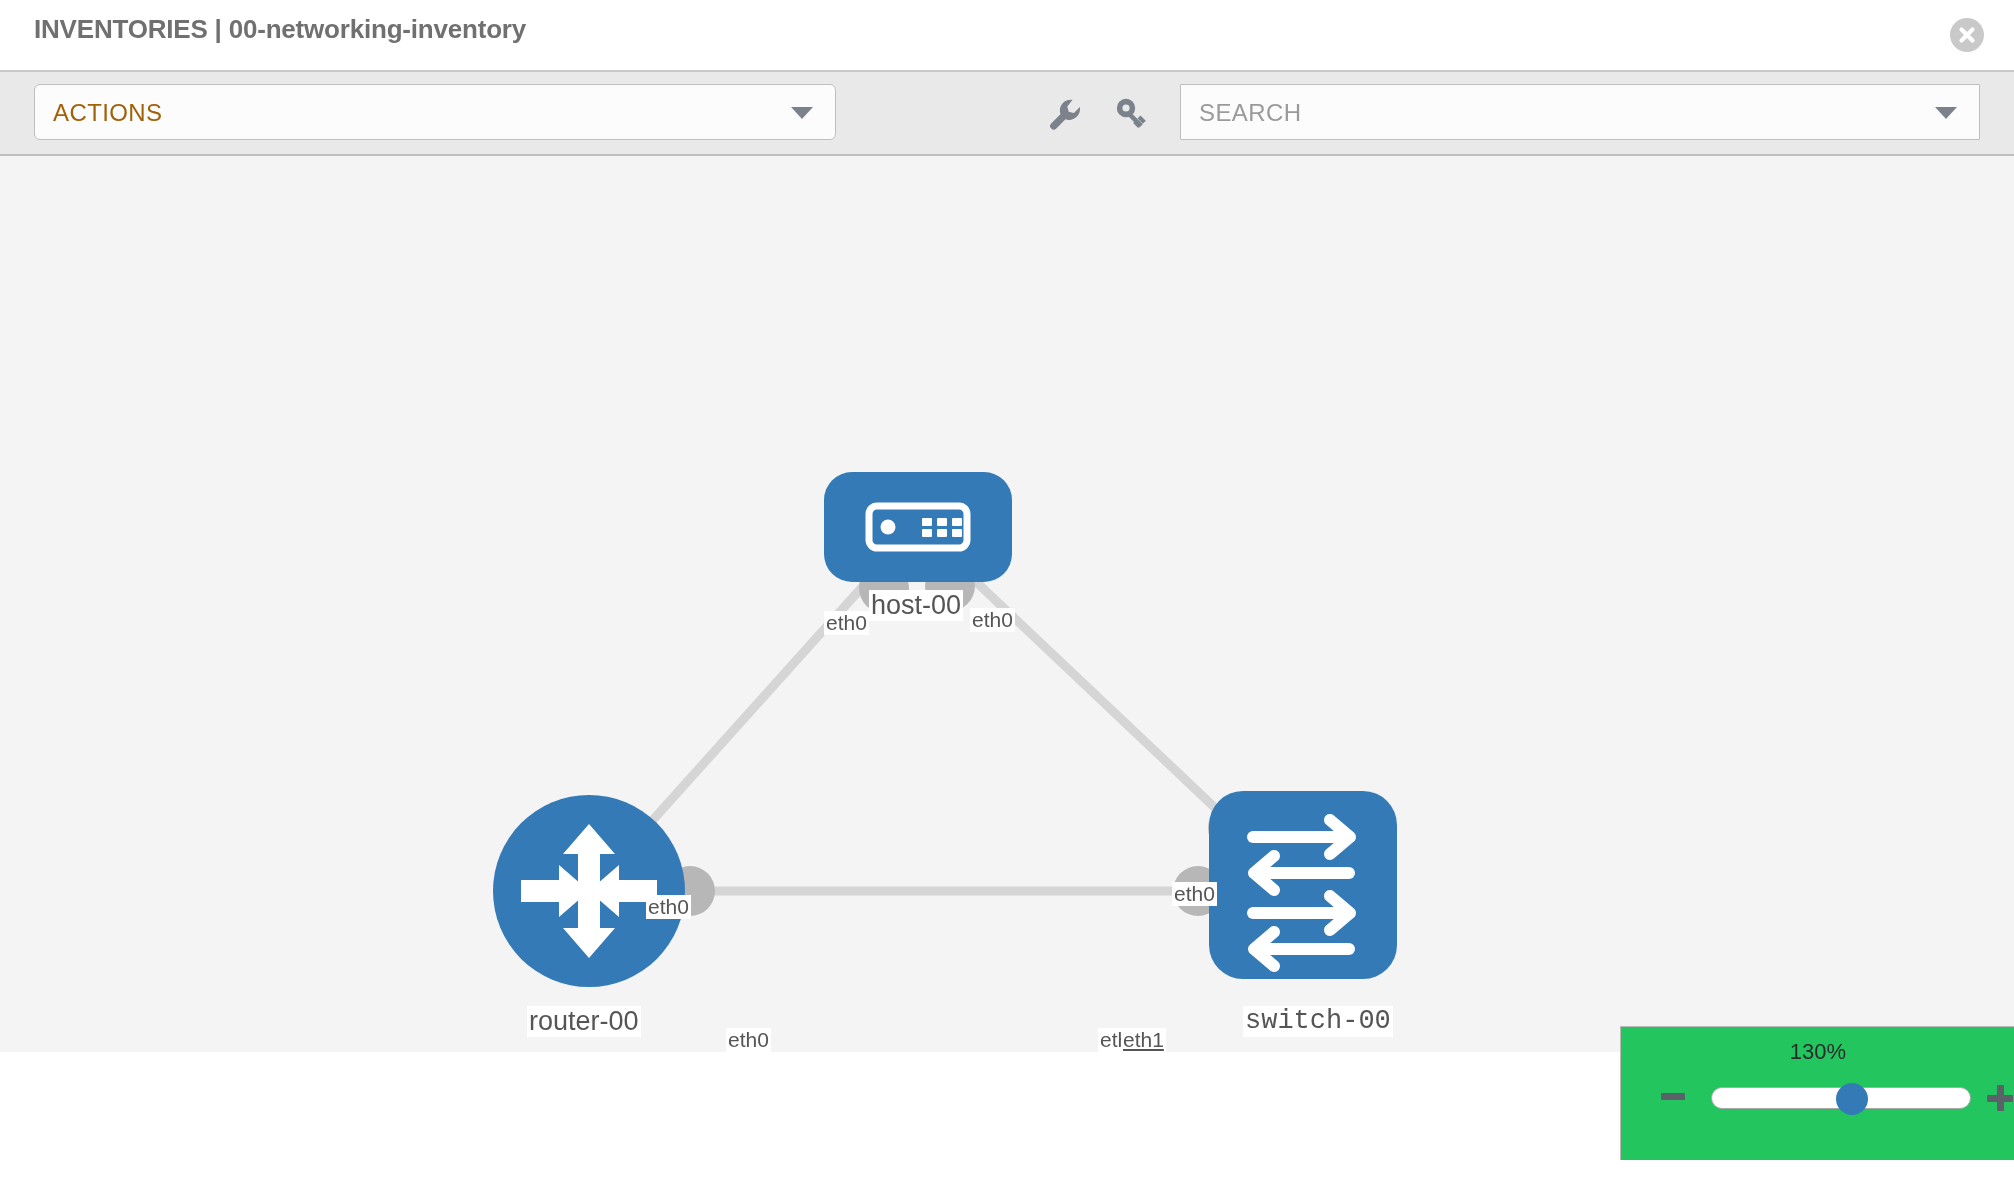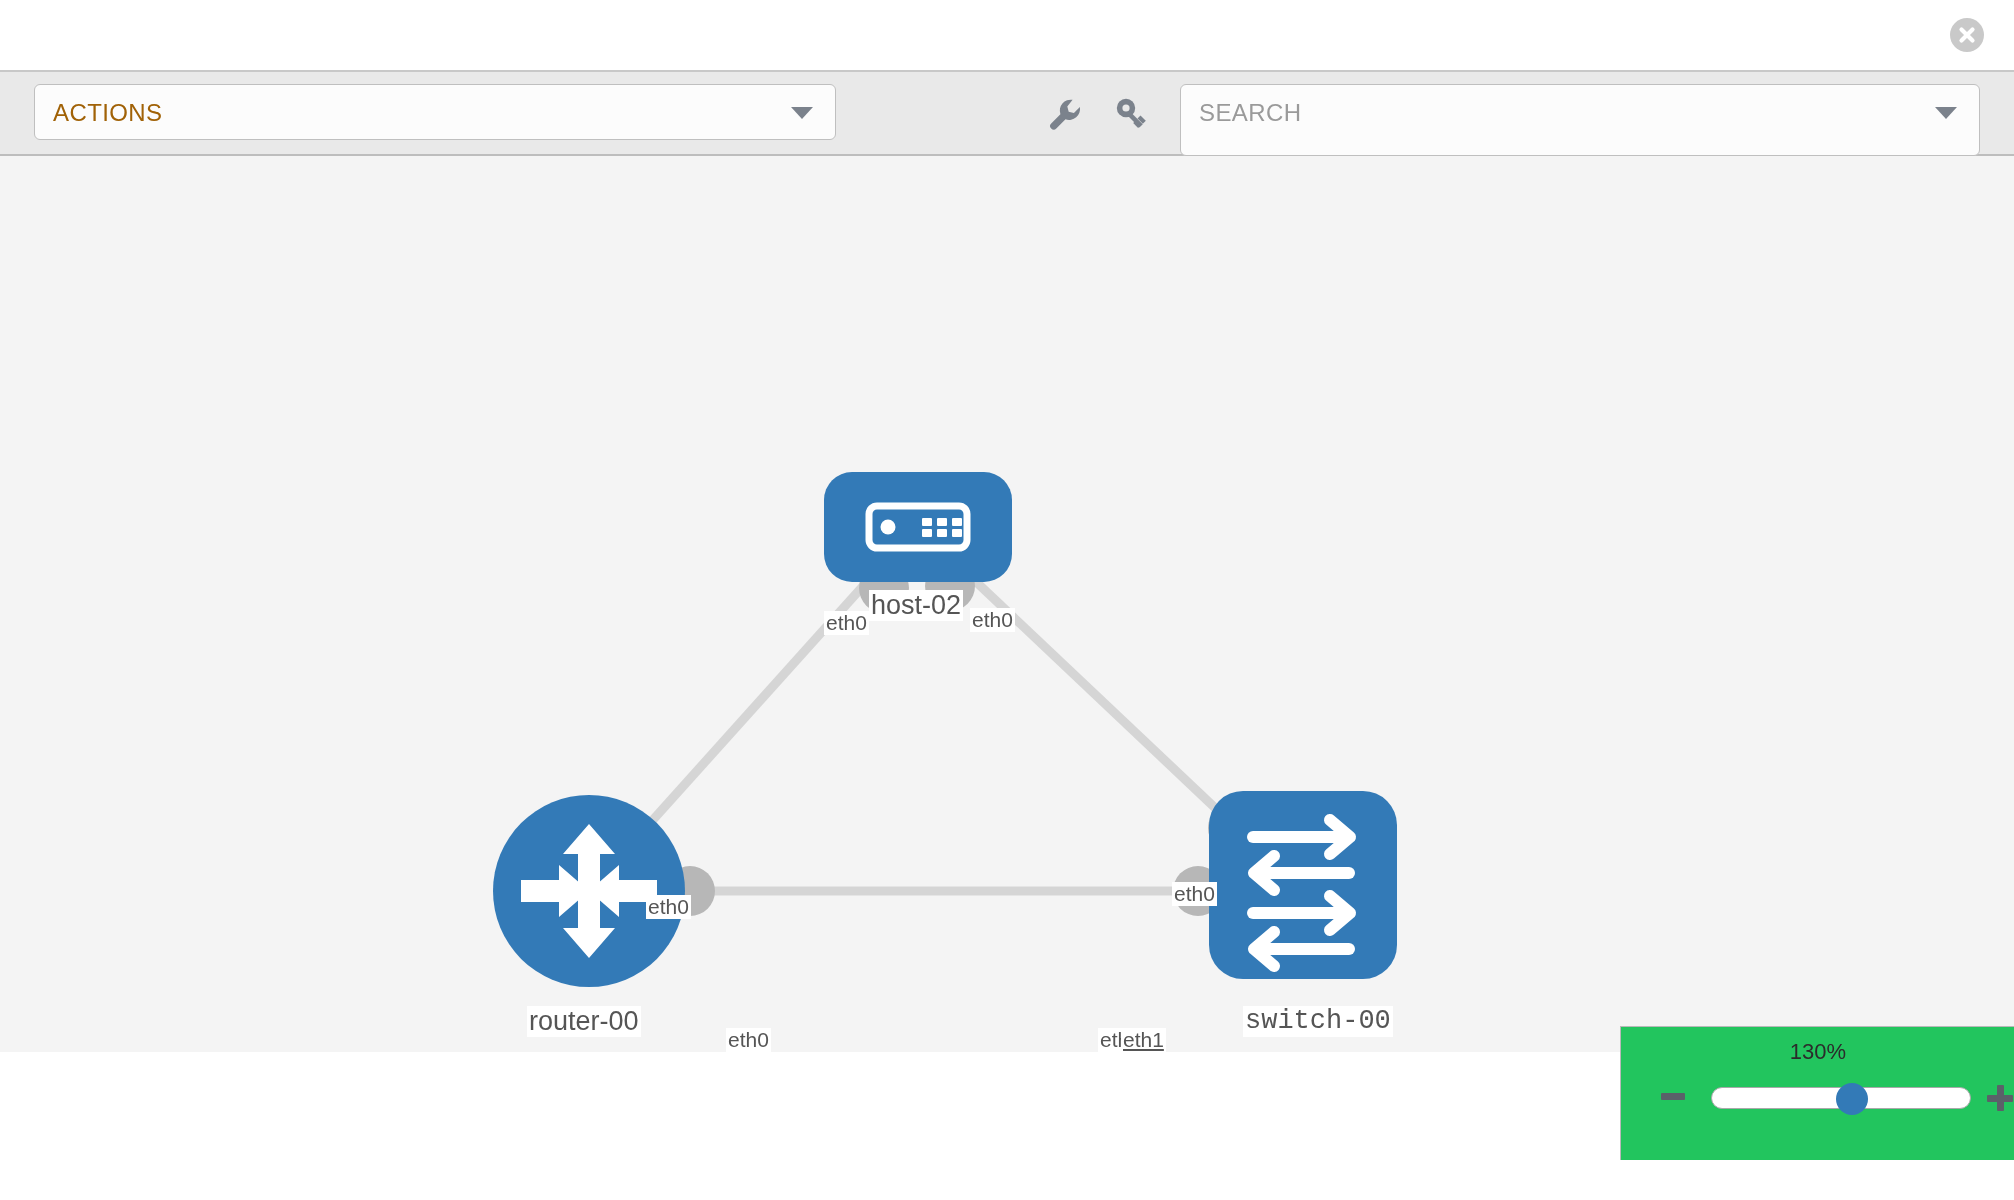--- a/index.html
+++ b/index.html
@@ -82,24 +82,24 @@
     top: 22px;
     width: 40px; height: 40px;
     cursor: pointer;
   }
   .wrench-btn { left: 1044px; }
   .key-btn    { left: 1112px; }
 
   .search-box {
     position: absolute;
     left: 1180px; top: 12px;
-    width: 800px; height: 72px;
+    width: 800px; height: 56px;
     background: #fcfcfc;
     border: 1px solid #bfbfbf;
-    border-radius: 6px;
+    border-radius: 1px;
     box-sizing: border-box;
     cursor: text;
     padding-left: 8px;
   }
   .search-label {
     position: absolute;
     left: 18px; top: 14px;
     font-size: 24px;
     color: #9a9a9a;
     letter-spacing: 0.4px;
@@ -204,20 +204,21 @@
   }
   .zoom-plus::before { left: 0;  top: 10px; width: 26px; height: 7px; }
   .zoom-plus::after  { left: 10px; top: 0;  width: 7px;  height: 26px; }
 </style>
 </head>
 <body>
 
 <div id="app">
 
   <div class="header">
+    <div class="header-title">INVENTORIES | 00-networking-inventory</div>
     <div class="close-btn">
       <svg width="34" height="34" viewBox="0 0 34 34">
         <circle cx="17" cy="17" r="17" fill="#c9c9c9"></circle>
         <path d="M11.5 11.5 L22.5 22.5 M22.5 11.5 L11.5 22.5" stroke="#ffffff" stroke-width="4.2" stroke-linecap="round"></path>
       </svg>
     </div>
   </div>
 
   <div class="toolbar">
 
@@ -320,21 +321,21 @@
     </svg>
 
     <div class="port-label" style="left:824px; top:455px;">eth0</div>
     <div class="port-label" style="left:970px; top:452px;">eth0</div>
     <div class="port-label" style="left:646px; top:739px;">eth0</div>
     <div class="port-label" style="left:1172px; top:726px;">eth0</div>
     <div class="port-label" style="left:726px; top:872px;">eth0</div>
     <div class="port-label" style="left:1098px; top:872px;">eth0</div>
     <div class="port-label" style="left:1121px; top:872px;text-decoration:underline;">eth1</div>
 
-    <div class="node-label" style="left:869px;  top:434px;">host-02</div>
+    <div class="node-label" style="left:869px;  top:434px;">host-00</div>
     <div class="node-label" style="left:527px;  top:850px;">router-00</div>
     <div class="node-label" style="left:1243px; top:850px;font-family:Liberation Mono, monospace;">switch-00</div>
   </div>
 
   <div class="zoom-panel">
     <div class="zoom-value">130%</div>
     <div class="zoom-row">
       <div class="zoom-minus"></div>
       <div class="zoom-track"></div>
       <div class="zoom-thumb"></div>

